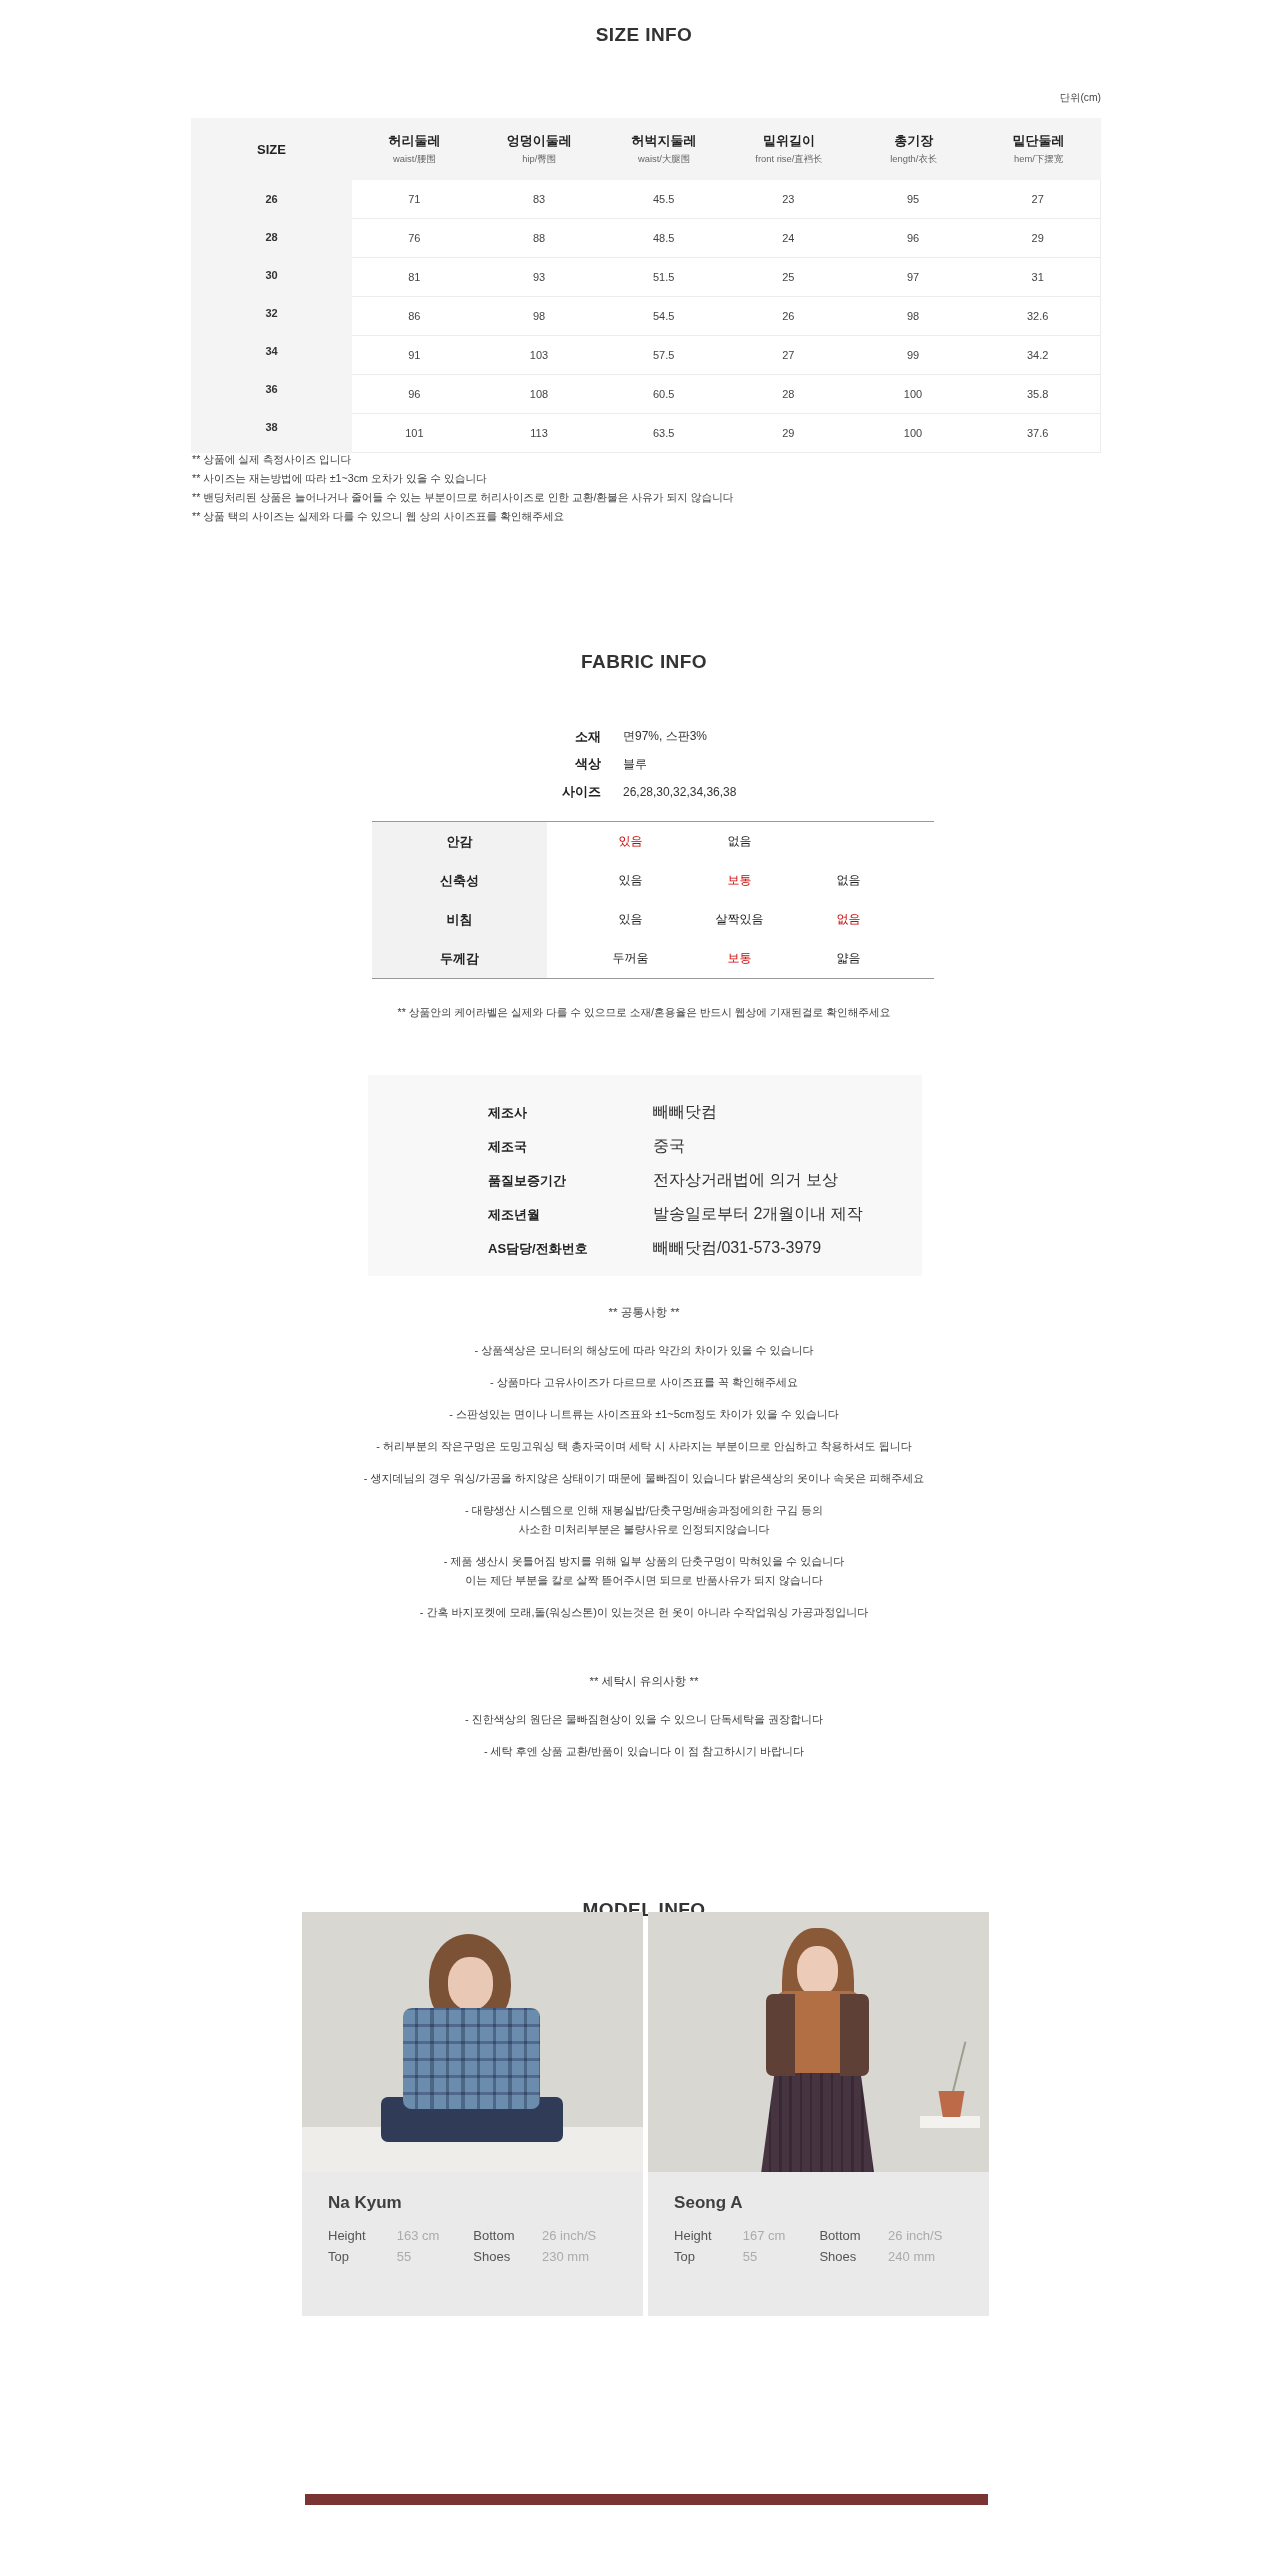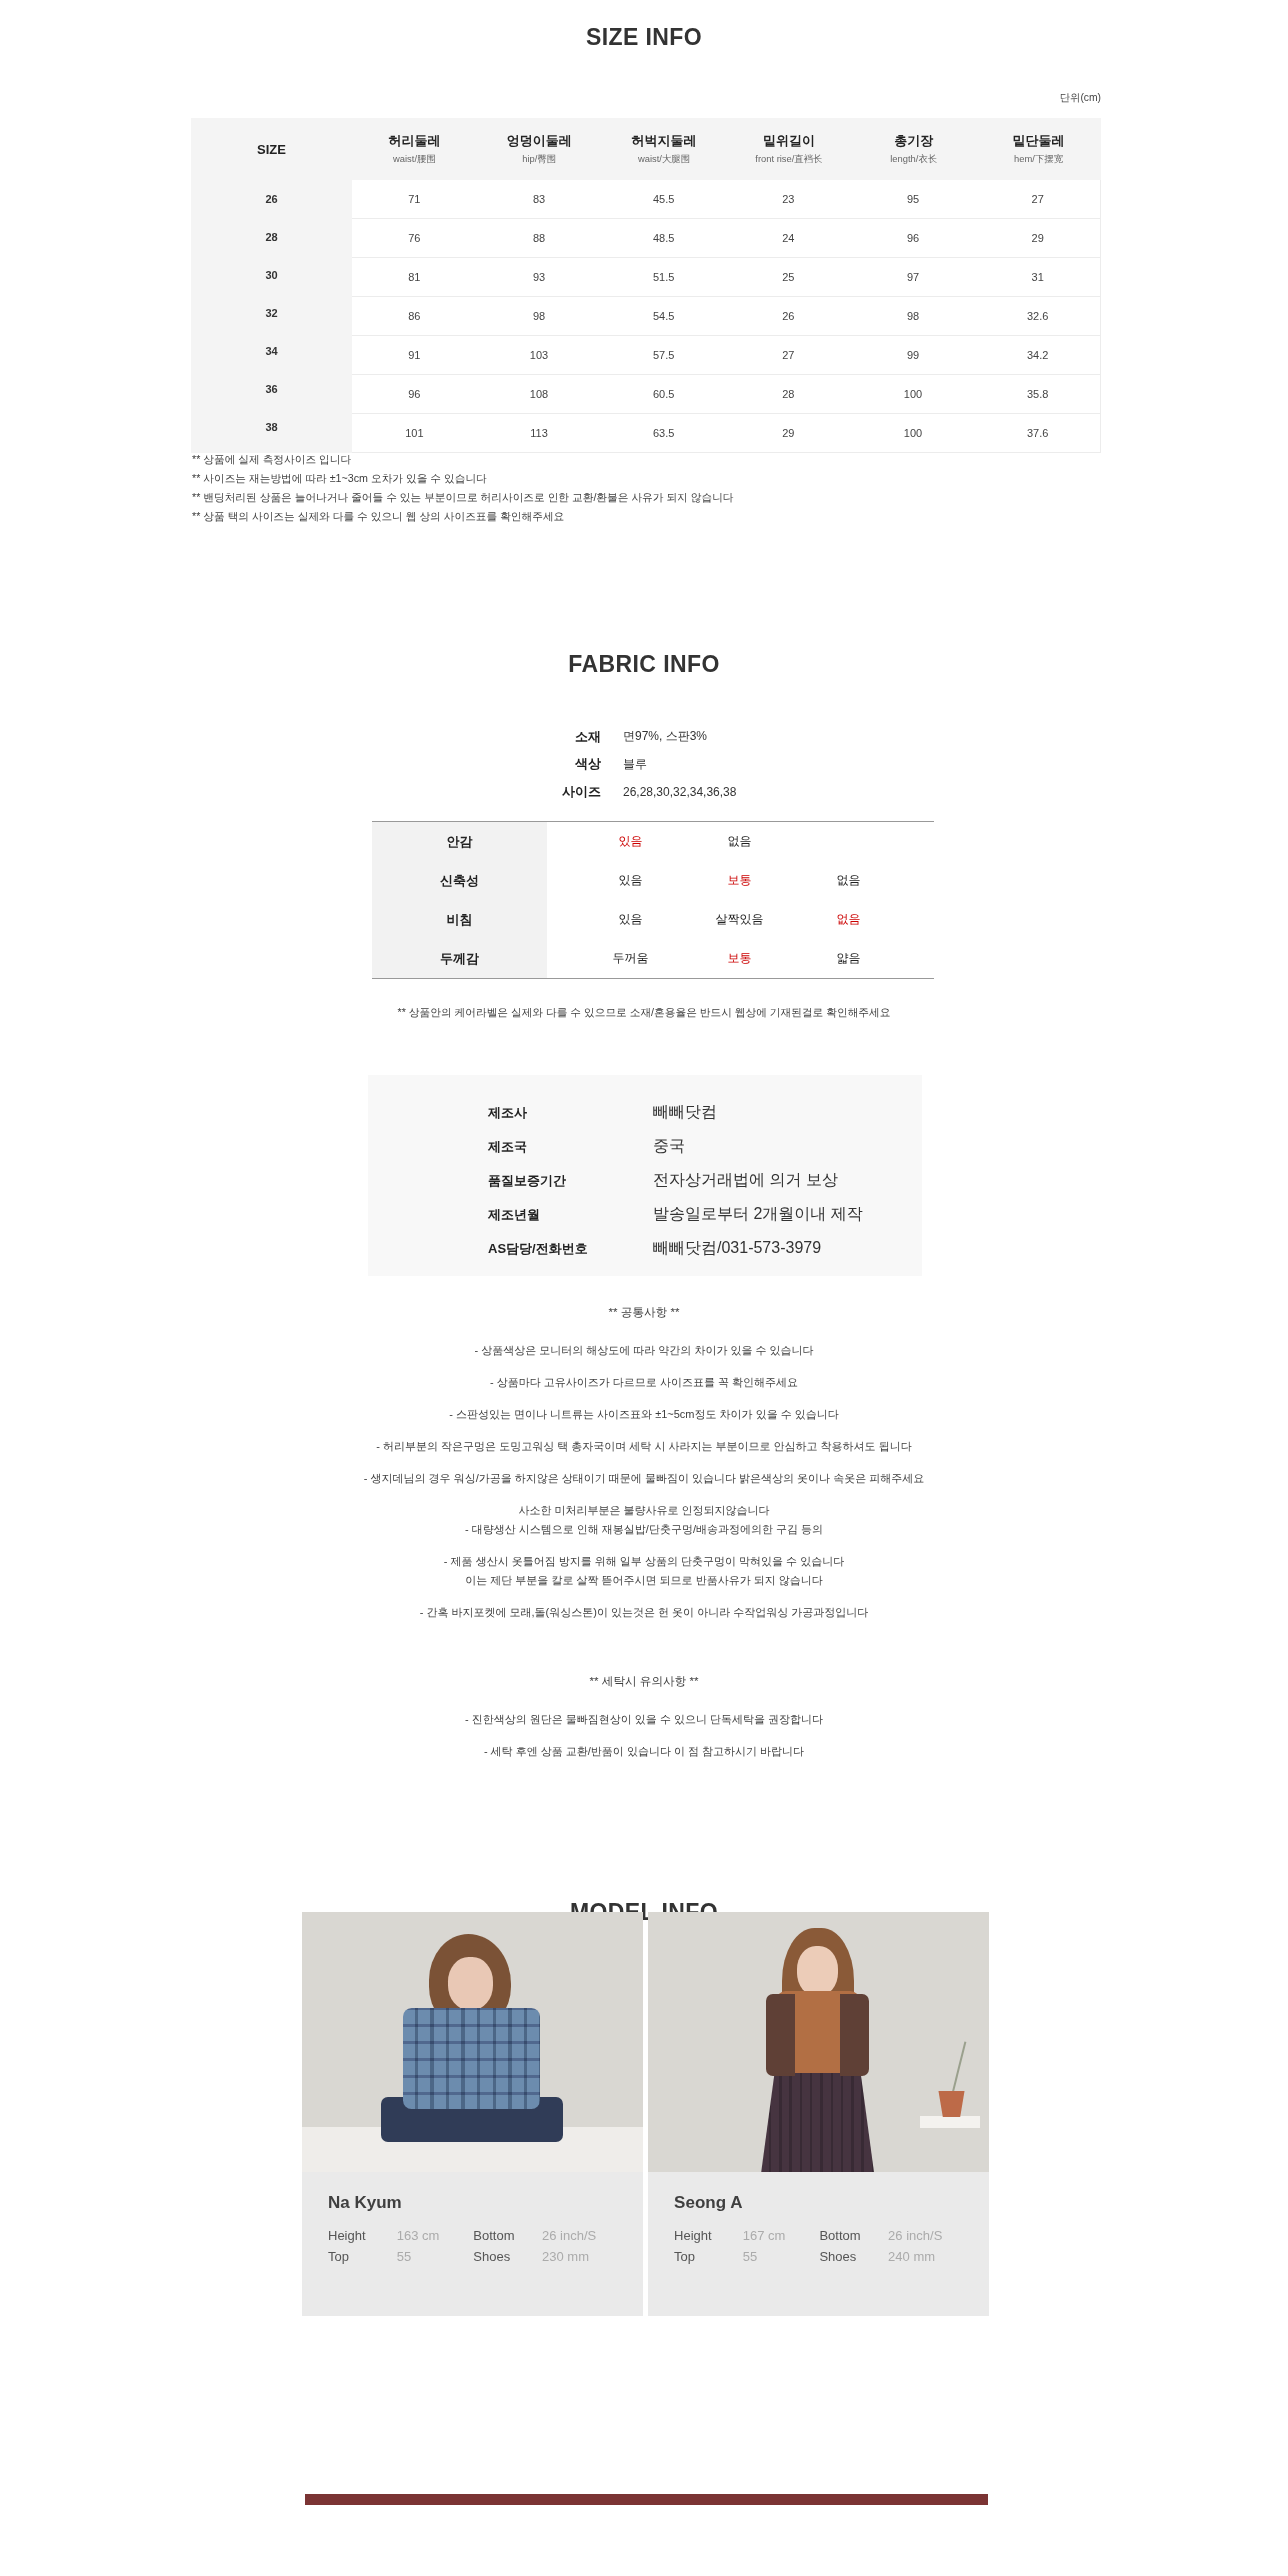--- a/index.html
+++ b/index.html
@@ -1,20 +1,20 @@
 <!DOCTYPE html>
 <html style="--accent-red: #cc0000; --table-header-bg: #f4f4f4; --box-bg: #f8f8f8; --panel-bg: #eaeaea; --bar-color: #7b3434;font-size:13.7px"><head>
 <meta charset="utf-8">
 <style>
   html,body{margin:0;padding:0;background:#fff;}
   .canvas{position:relative;width:1288px;height:2576px;background:#fff;overflow:hidden;
           font-family:"Liberation Sans","DejaVu Sans",sans-serif;}
 
   .sec-title{position:absolute;left:0;width:100%;text-align:center;
-             font-weight:bold;font-size:23px;color:#333;letter-spacing:0.4px;}
+             font-weight:bold;font-size:19px;color:#333;letter-spacing:0.4px;}
   #size-title{top:24px;}
   #fabric-title{top:651px;}
   #model-title{top:1899px;}
 
   .unit{position:absolute;top:91px;left:191px;width:910px;text-align:right;
         font-size:10.3px;color:#444;}
 
   
   .stable{position:absolute;left:191px;top:118px;width:910px;}
   .st-header{display:flex;background:var(--table-header-bg);height:62px;}
@@ -304,22 +304,22 @@
         <div class="cn-group">
           <div class="cn-line">- 스판성있는 면이나 니트류는 사이즈표와 ±1~5cm정도 차이가 있을 수 있습니다</div>
         </div>
         <div class="cn-group">
           <div class="cn-line">- 허리부분의 작은구멍은 도밍고워싱 택 총자국이며 세탁 시 사라지는 부분이므로 안심하고 착용하셔도 됩니다</div>
         </div>
         <div class="cn-group">
           <div class="cn-line">- 생지데님의 경우 워싱/가공을 하지않은 상태이기 때문에 물빠짐이 있습니다 밝은색상의 옷이나 속옷은 피해주세요</div>
         </div>
         <div class="cn-group">
+          <div class="cn-line">- 대량생산 시스템으로 인해 재봉실밥/단춧구멍/배송과정에의한 구김 등의</div>
           <div class="cn-line">사소한 미처리부분은 불량사유로 인정되지않습니다</div>
-          <div class="cn-line">- 대량생산 시스템으로 인해 재봉실밥/단춧구멍/배송과정에의한 구김 등의</div>
         </div>
         <div class="cn-group">
           <div class="cn-line">- 제품 생산시 옷틀어짐 방지를 위해 일부 상품의 단춧구멍이 막혀있을 수 있습니다</div>
           <div class="cn-line">이는 제단 부분을 칼로 살짝 뜯어주시면 되므로 반품사유가 되지 않습니다</div>
         </div>
         <div class="cn-group">
           <div class="cn-line">- 간혹 바지포켓에 모래,돌(워싱스톤)이 있는것은 헌 옷이 아니라 수작업워싱 가공과정입니다</div>
         </div>
       </div>
   </div>

